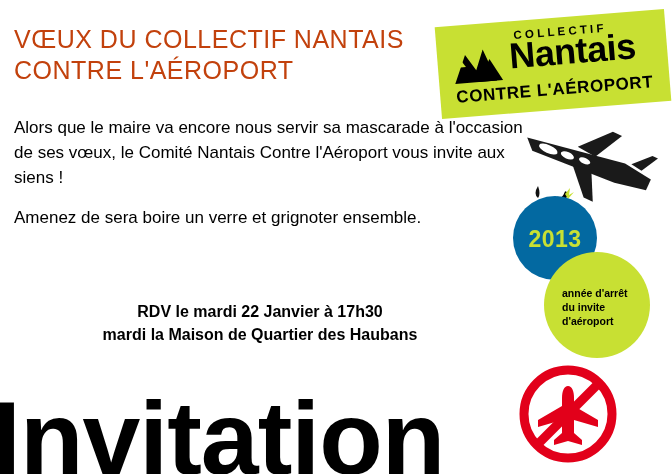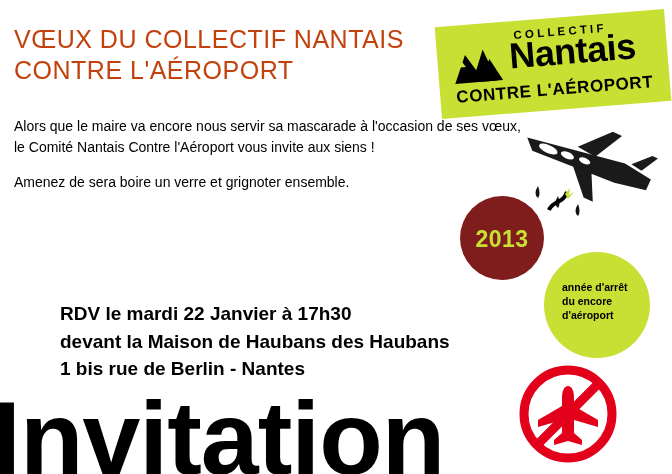--- a/index.html
+++ b/index.html
@@ -82,56 +82,56 @@
     width: 62px;
     height: 38px;
   }
 
   
   .body-copy {
     position: absolute;
     left: 14px;
     top: 116px;
     width: 510px;
-    font-size: 14px;
+    font-size: 17px;
     line-height: 1.47;
     color: #000;
   }
   .body-copy p { margin: 0 0 15px 0; }
 
   
   .rdv {
     position: absolute;
     left: 60px;
     top: 300px;
     width: 400px;
-    text-align: left;
-    font-weight: bold;
-    font-size: 19px;
+    text-align: center;
+    font-weight: bold;
+    font-size: 16px;
     line-height: 1.45;
     color: #000;
   }
 
   
   .plane {
     position: absolute;
     right: 0px;
     top: 108px;
     width: 170px;
     height: 110px;
   }
 
   
   .bomb {
     position: absolute;
-    left: 460px;
+    left: 513px;
     top: 196px;
     width: 84px;
     height: 84px;
-    background: #7f1d1d;
+    background: #0369a1;
     border-radius: 50%;
   }
   .bomb-year {
     position: absolute;
     left: 0;
     right: 0;
     top: 30px;
     text-align: center;
     color: #c8e033;
     font-weight: bold;
@@ -152,21 +152,21 @@
     left: 544px;
     top: 252px;
     width: 106px;
     height: 106px;
     background: #c8e033;
     border-radius: 50%;
   }
   .green-circle-text {
     position: absolute;
     left: 18px;
-    top: 28px;
+    top: 34px;
     width: 80px;
     font-size: 10.5px;
     font-weight: bold;
     line-height: 1.35;
     color: #000;
   }
 
   
   .invitation {
     position: absolute;
@@ -231,34 +231,33 @@
     <path d="M20 8 l5 -6 l-1 7 l5 -3 l-6 7 Z" fill="#c8e033"></path>
   </svg>
 
   <div class="bomb">
     <div class="bomb-year">2013</div>
   </div>
 
   <div class="green-circle">
     <div class="green-circle-text">
       <div>année d'arrêt</div>
-      <div>du encore</div>
+      <div>du invite</div>
       <div>d'aéroport</div>
     </div>
   </div>
 
   <div class="body-copy">
     <p>Alors que le maire va encore nous servir sa mascarade à l'occasion de ses vœux, le Comité Nantais Contre l'Aéroport vous invite aux siens !</p>
     <p>Amenez de sera boire un verre et grignoter ensemble.</p>
   </div>
 
   <div class="rdv">
     <div>RDV le mardi 22 Janvier à 17h30</div>
-    <div>devant la Maison de Haubans des Haubans</div>
-    <div>1 bis rue de Berlin - Nantes</div>
+    <div>mardi la Maison de Quartier des Haubans</div>
   </div>
 
   <div class="invitation">Invitation</div>
 
   <svg class="no-plane" viewBox="0 0 104 104">
     <circle cx="52" cy="52" r="44" fill="#ffffff" stroke="#e2001a" stroke-width="9"></circle>
     <g fill="#e2001a">
       <path d="M52 24 c4 0 6 5 6 12 l0 8 l24 14 l0 7 l-24 -7 l0 13 l8 7 l0 5 l-14 -4 l-14 4 l0 -5 l8 -7 l0 -13 l-24 7 l0 -7 l24 -14 l0 -8 c0 -7 2 -12 6 -12 Z"></path>
     </g>
     <line x1="21" y1="83" x2="83" y2="21" stroke="#e2001a" stroke-width="9"></line>

